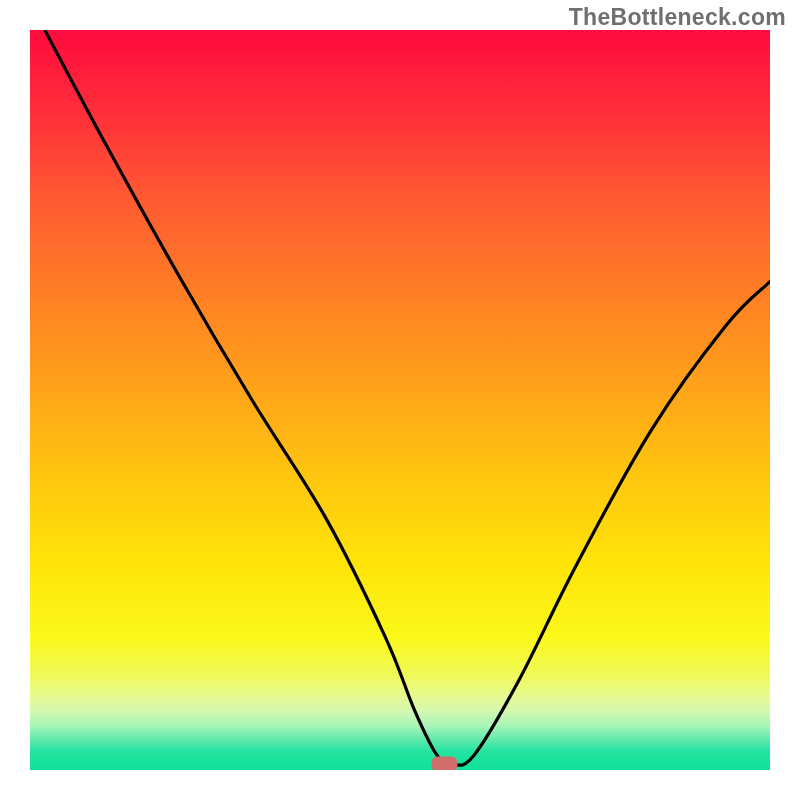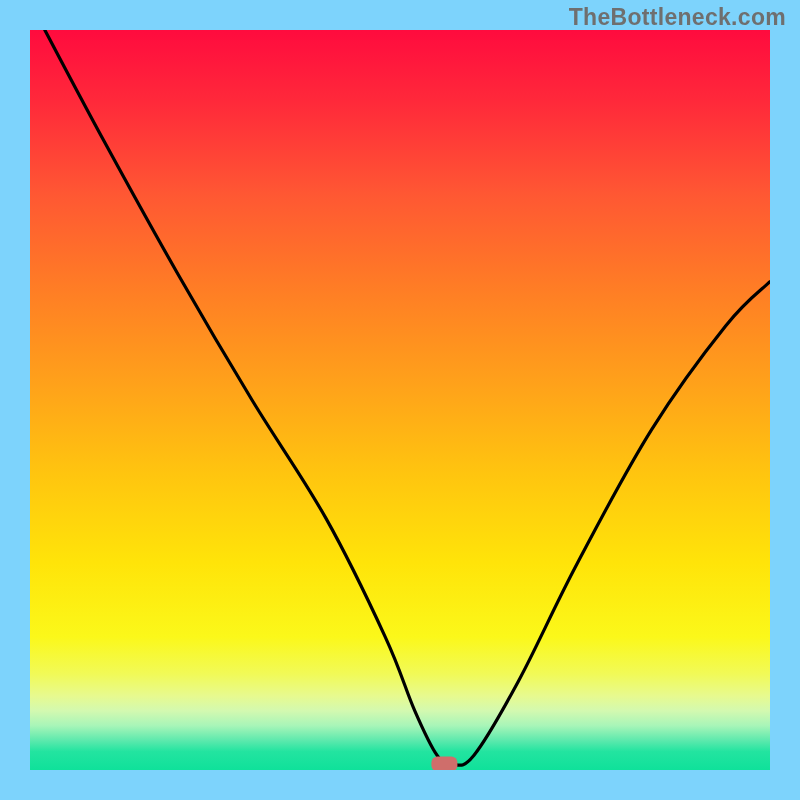--- a/index.html
+++ b/index.html
@@ -8,21 +8,21 @@
     width: 800px;
     height: 800px;
     background: #000;
     overflow: hidden;
     font-family: Arial, Helvetica, sans-serif;
   }
   .frame {
     position: relative;
     width: 800px;
     height: 800px;
-    background: #7dd3fc;
+    background: #ffffff;
   }
   .watermark {
     position: absolute;
     top: 4px;
     right: 14px;
     color: #6f6f6f;
     font-size: 23px;
     font-weight: 600;
     letter-spacing: 0.3px;
     z-index: 10;

